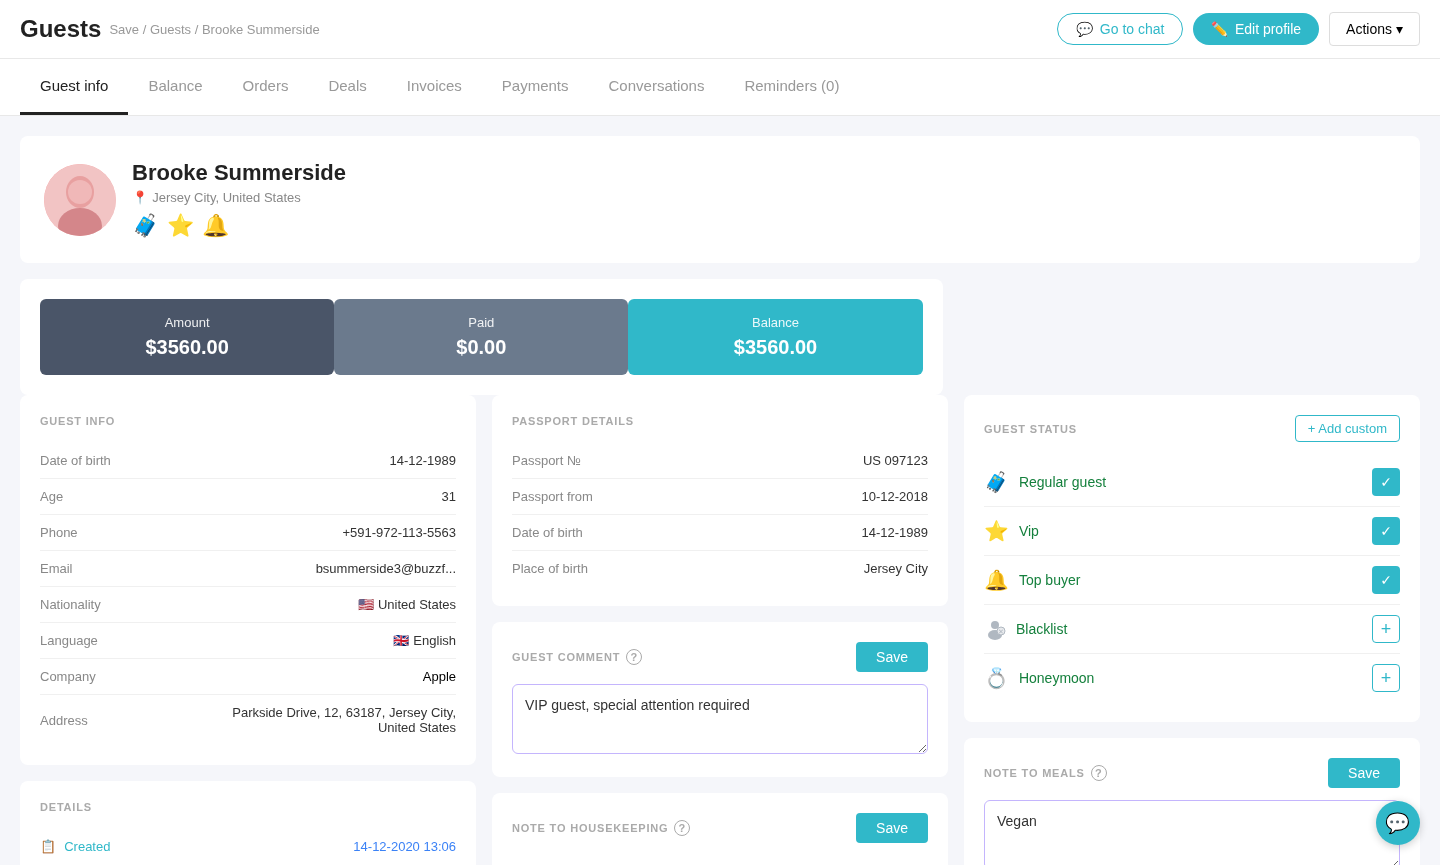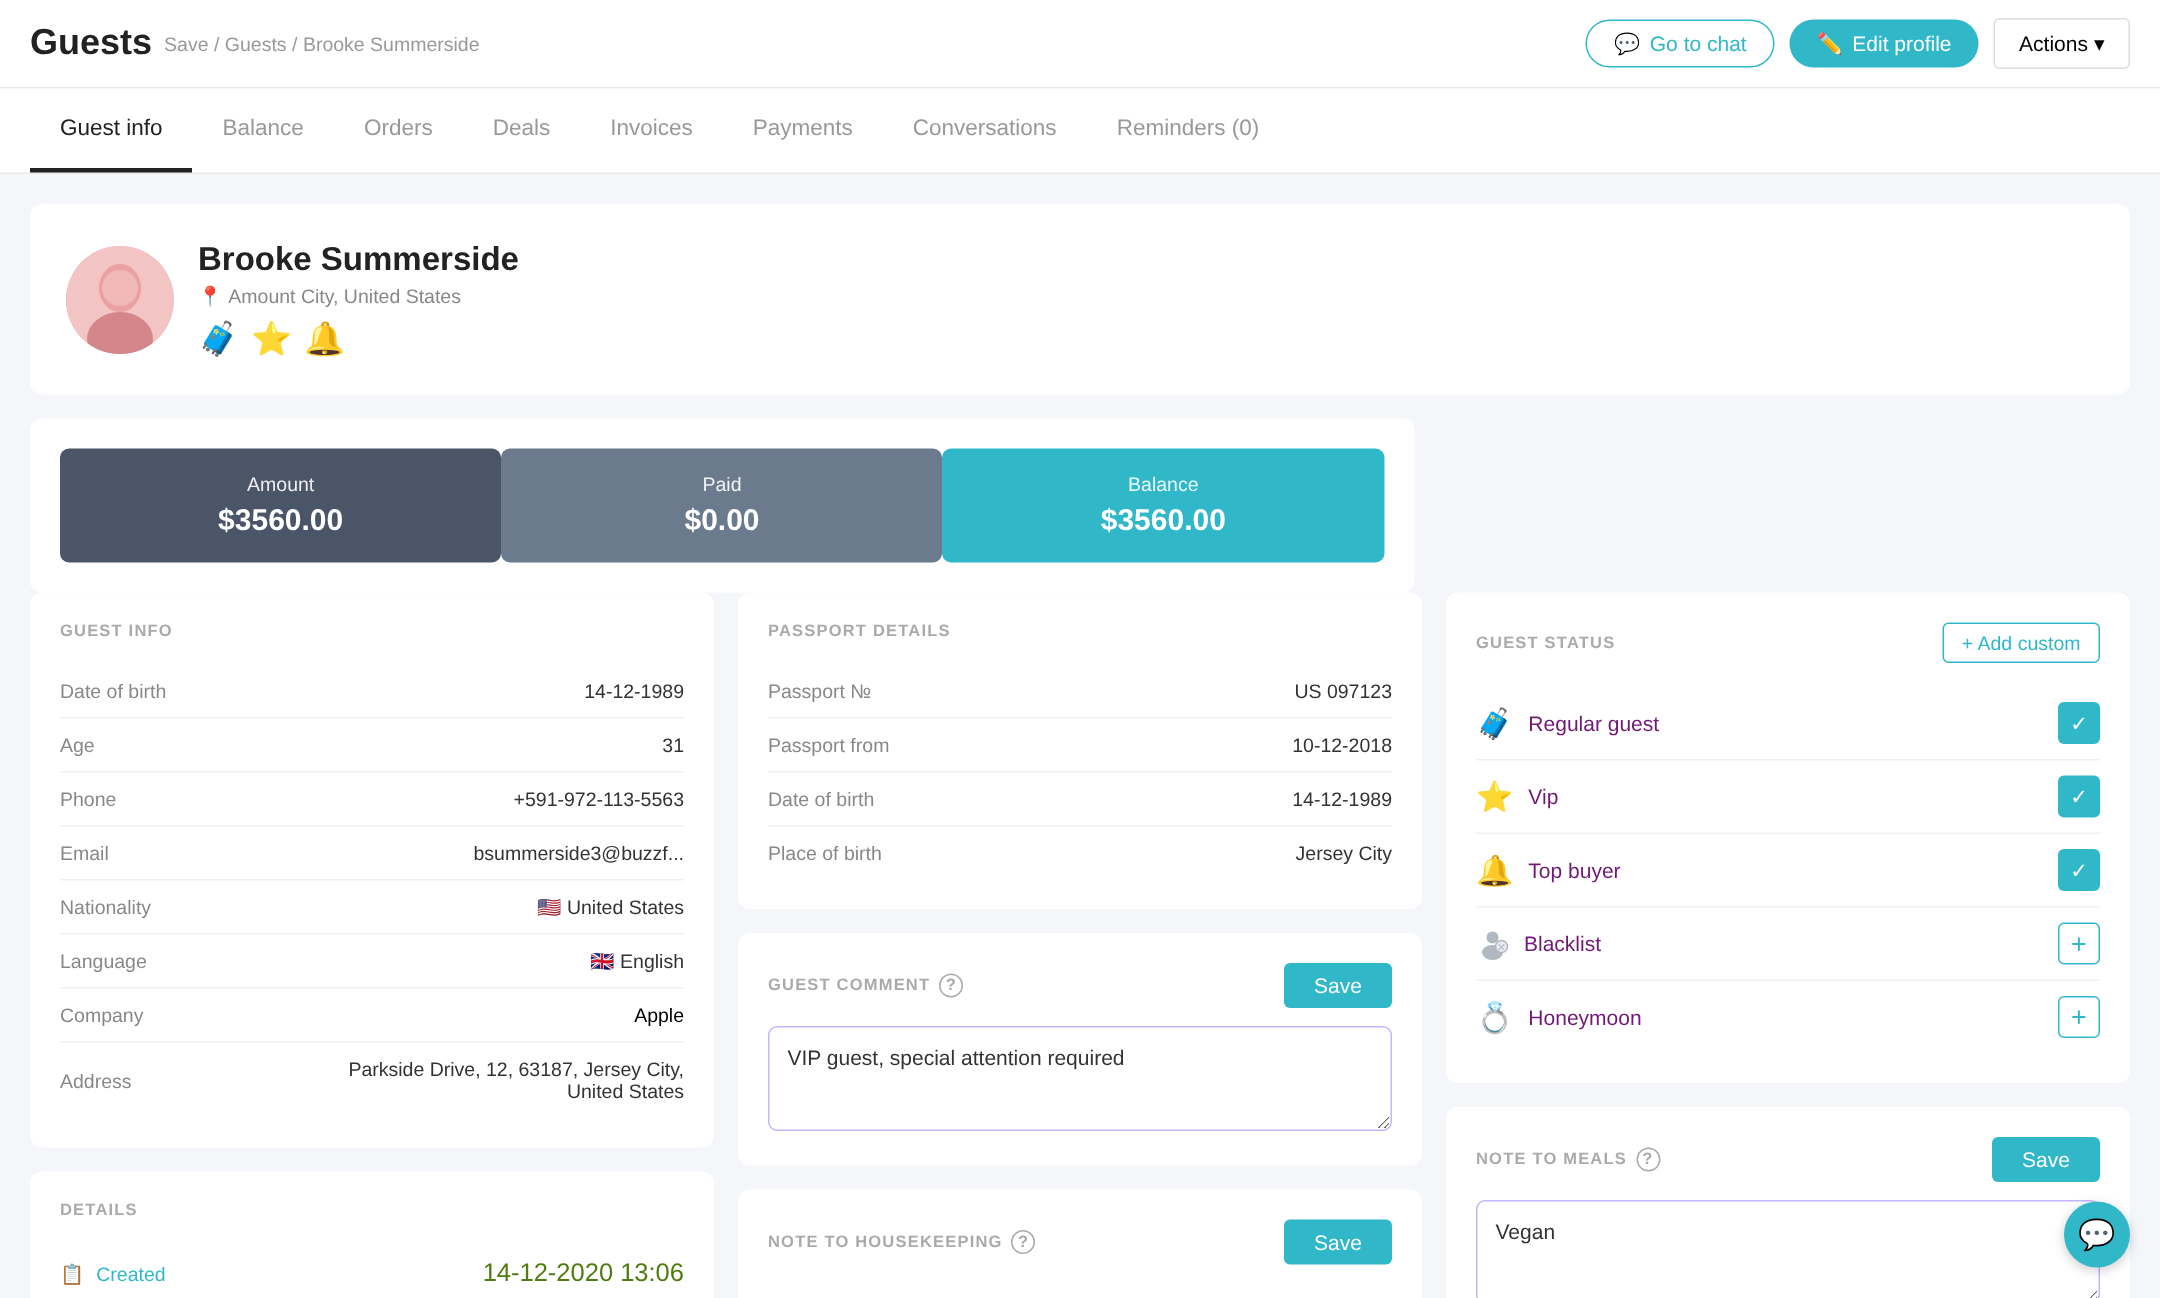--- a/index.html
+++ b/index.html
@@ -62,30 +62,30 @@
 
     
     .status-card { background: #fff; border-radius: 8px; padding: 20px; }
     .status-header { display: flex; justify-content: space-between; align-items: center; margin-bottom: 16px; }
     .status-title { font-size: 11px; font-weight: 600; color: #aaa; text-transform: uppercase; letter-spacing: 0.8px; }
     .btn-add-custom { border: 1.5px solid #30b8c9; color: #30b8c9; background: #fff; border-radius: 4px; padding: 5px 12px; cursor: pointer; font-size: 13px; }
     .status-row { display: flex; align-items: center; justify-content: space-between; padding: 10px 0; border-bottom: 1px solid #f0f0f0; }
     .status-row:last-child { border-bottom: none; }
     .status-left { display: flex; align-items: center; gap: 10px; }
     .status-icon { font-size: 20px; }
-    .status-name { font-size: 14px; color: #701a75; }
+    .status-name { font-size: 14px; color: #15803d; }
     .status-check { width: 28px; height: 28px; border-radius: 4px; background: #30b8c9; display: flex; align-items: center; justify-content: center; cursor: pointer; }
     .status-add { width: 28px; height: 28px; border-radius: 4px; border: 1.5px solid #30b8c9; display: flex; align-items: center; justify-content: center; cursor: pointer; color: #30b8c9; font-size: 18px; }
 
     
     .details-card { background: #fff; border-radius: 8px; padding: 20px; }
     .details-row { display: flex; align-items: center; justify-content: space-between; padding: 10px 0; border-bottom: 1px solid #f0f0f0; }
     .details-row:last-child { border-bottom: none; }
     .details-left { display: flex; align-items: center; gap: 8px; color: #30b8c9; font-size: 13px; }
-    .details-value { color: #4d7c0f; font-size: 17px; }
+    .details-value { color: #3b82f6; font-size: 13px; }
 
     
     .note-card { background: #fff; border-radius: 8px; padding: 20px; }
 
     .col1 { display: flex; flex-direction: column; gap: 16px; }
     .col2 { display: flex; flex-direction: column; gap: 16px; }
     .col3 { display: flex; flex-direction: column; gap: 16px; }
 
     
     .top-row { display: grid; grid-template-columns: 2fr 1fr; gap: 16px; padding: 20px 20px 0; }
@@ -146,21 +146,21 @@
         <circle cx="36" cy="36" r="36" fill="#f2c4c4"></circle>
         <ellipse cx="36" cy="28" rx="14" ry="16" fill="#e8a0a0"></ellipse>
         <ellipse cx="36" cy="62" rx="22" ry="18" fill="#d4868a"></ellipse>
         <circle cx="36" cy="28" r="12" fill="#f0b8b8"></circle>
       </svg>
     </div>
     <div class="profile-info">
       <div class="profile-name">Brooke Summerside</div>
       <div class="profile-location">
         <span>📍</span>
-        <span>Amount City, United States</span>
+        <span>Jersey City, United States</span>
       </div>
       <div class="profile-badges">
         <span class="badge-icon">🧳</span>
         <span class="badge-icon">⭐</span>
         <span class="badge-icon">🔔</span>
       </div>
     </div>
   </div>
 
   <div class="balance-card">

